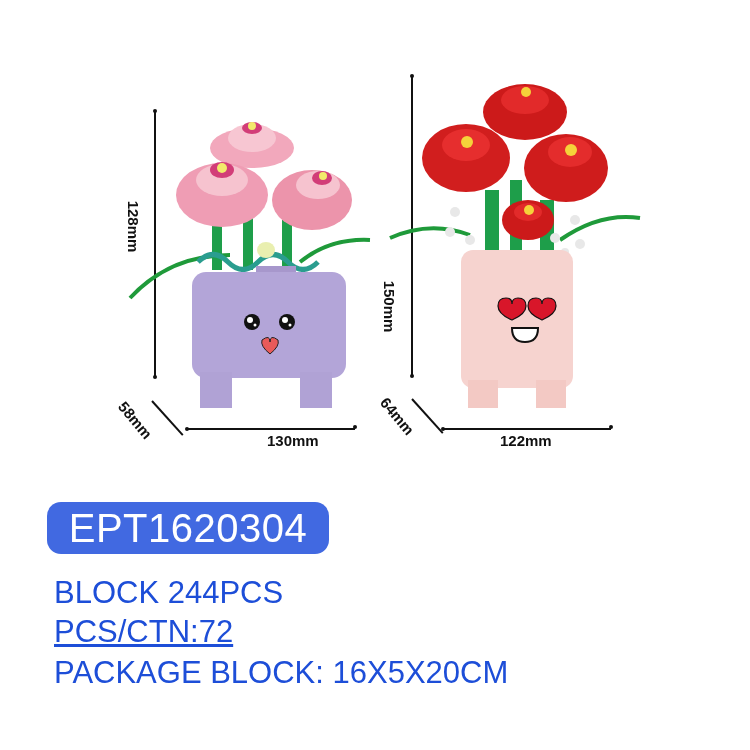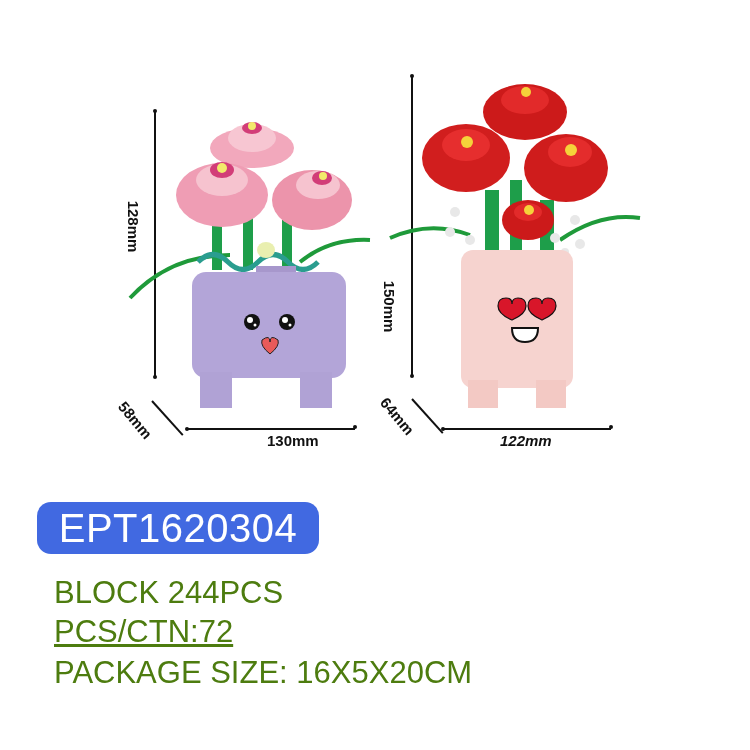--- a/index.html
+++ b/index.html
@@ -1,22 +1,22 @@
 <!DOCTYPE html>
 <html><head>
   <meta charset="utf-8">
   <style>
     html, body { margin:0; padding:0; }
     body { width:750px; height:750px; background:#ffffff; position:relative; overflow:hidden; font-family:"Liberation Sans", sans-serif; }
     .dim-text { position:absolute; font-family:"Liberation Sans", sans-serif; font-weight:bold; font-size:15px; color:#111; white-space:nowrap; }
     .vline { position:absolute; width:2px; background:#111; }
     .hline { position:absolute; height:2px; background:#111; }
     .dot { position:absolute; width:4px; height:4px; border-radius:50%; background:#111; }
-    .model-badge { position:absolute; left:37px; top:502px; width:282px; height:52px; background:#4169e1; border-radius:14px; color:#fff; font-size:40px; line-height:52px; text-align:center; letter-spacing:0.5px; }
-    .spec { position:absolute; left:54px; color:#4d7c0f; font-size:31px; line-height:36px; white-space:nowrap; }
+    .model-badge { position:absolute; left:47px; top:502px; width:282px; height:52px; background:#4169e1; border-radius:14px; color:#fff; font-size:40px; line-height:52px; text-align:center; letter-spacing:0.5px; }
+    .spec { position:absolute; left:54px; color:#1d4ed8; font-size:31px; line-height:36px; white-space:nowrap; }
     svg { position:absolute; overflow:visible; }
   </style>
 </head>
 <body>
 
 <div>
 
   <div class="vline" style="left:154px; top:111px; height:266px;"></div>
   <div class="dot" style="left:153px; top:109px;"></div>
   <div class="dot" style="left:153px; top:375px;"></div>
@@ -83,21 +83,21 @@
   <div class="dot" style="left:410px; top:74px;"></div>
   <div class="dot" style="left:410px; top:374px;"></div>
   <div class="dim-text" style="left:364px; top:298px; transform:rotate(90deg); transform-origin:center;">150mm</div>
 
   <div class="hline" style="left:412px; top:398px; width:46px; transform:rotate(48deg); transform-origin:left center;"></div>
   <div class="dim-text" style="left:390px; top:394px; transform:rotate(50deg); transform-origin:left top;">64mm</div>
 
   <div class="hline" style="left:443px; top:428px; width:168px;"></div>
   <div class="dot" style="left:441px; top:427px;"></div>
   <div class="dot" style="left:609px; top:425px;"></div>
-  <div class="dim-text" style="left:500px; top:432px;font-style:italic;">122mm</div>
+  <div class="dim-text" style="left:500px; top:432px;">122mm</div>
 
   <svg width="750" height="750" style="left:0; top:0;">
 
     <path d="M390 238 Q 430 220 470 235" stroke="#1f9a3a" stroke-width="4" fill="none"></path>
     <path d="M640 218 Q 600 212 560 240" stroke="#1f9a3a" stroke-width="4" fill="none"></path>
 
     <rect x="485" y="190" width="14" height="65" fill="#1e9e4a"></rect>
     <rect x="510" y="180" width="12" height="70" fill="#1e9e4a"></rect>
     <rect x="540" y="200" width="14" height="55" fill="#1e9e4a"></rect>
 
@@ -137,13 +137,13 @@
     <path d="M498 306 q 0 -8 8 -8 q 6 0 6 6 q 0 -6 6 -6 q 8 0 8 8 q 0 8 -14 14 q -14 -6 -14 -14z" fill="#d8162a" stroke="#111" stroke-width="1.2"></path>
     <path d="M528 306 q 0 -8 8 -8 q 6 0 6 6 q 0 -6 6 -6 q 8 0 8 8 q 0 8 -14 14 q -14 -6 -14 -14z" fill="#d8162a" stroke="#111" stroke-width="1.2"></path>
     <path d="M512 328 h 26 q 0 14 -13 14 q -13 0 -13 -14z" fill="#fff" stroke="#111" stroke-width="2"></path>
   </svg>
 </div>
 
 <div class="model-badge">EPT1620304</div>
 
 <div class="spec" style="top:575px;">BLOCK 244PCS</div>
 <div class="spec" style="top:614px;text-decoration:underline;">PCS/CTN:72</div>
-<div class="spec" style="top:655px;">PACKAGE SIZE: 16X5X20CM</div>
+<div class="spec" style="top:655px;">PACKAGE BLOCK: 16X5X20CM</div>
 
 </body></html>

